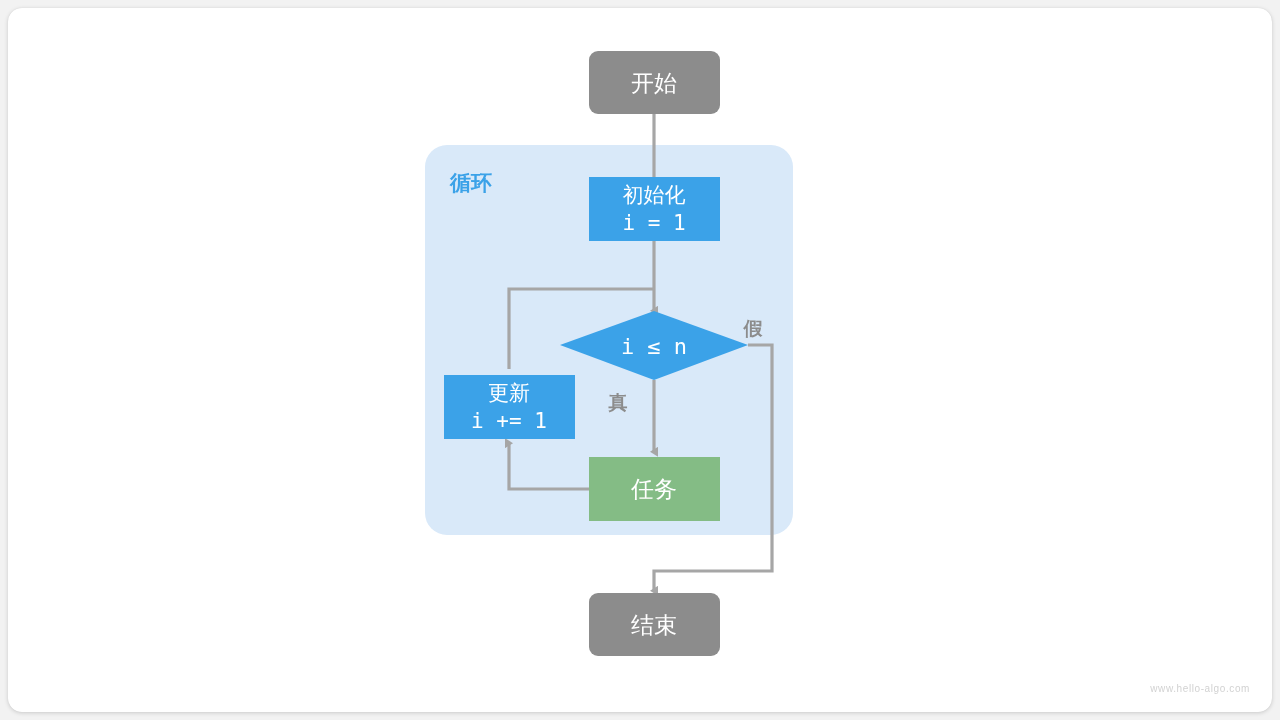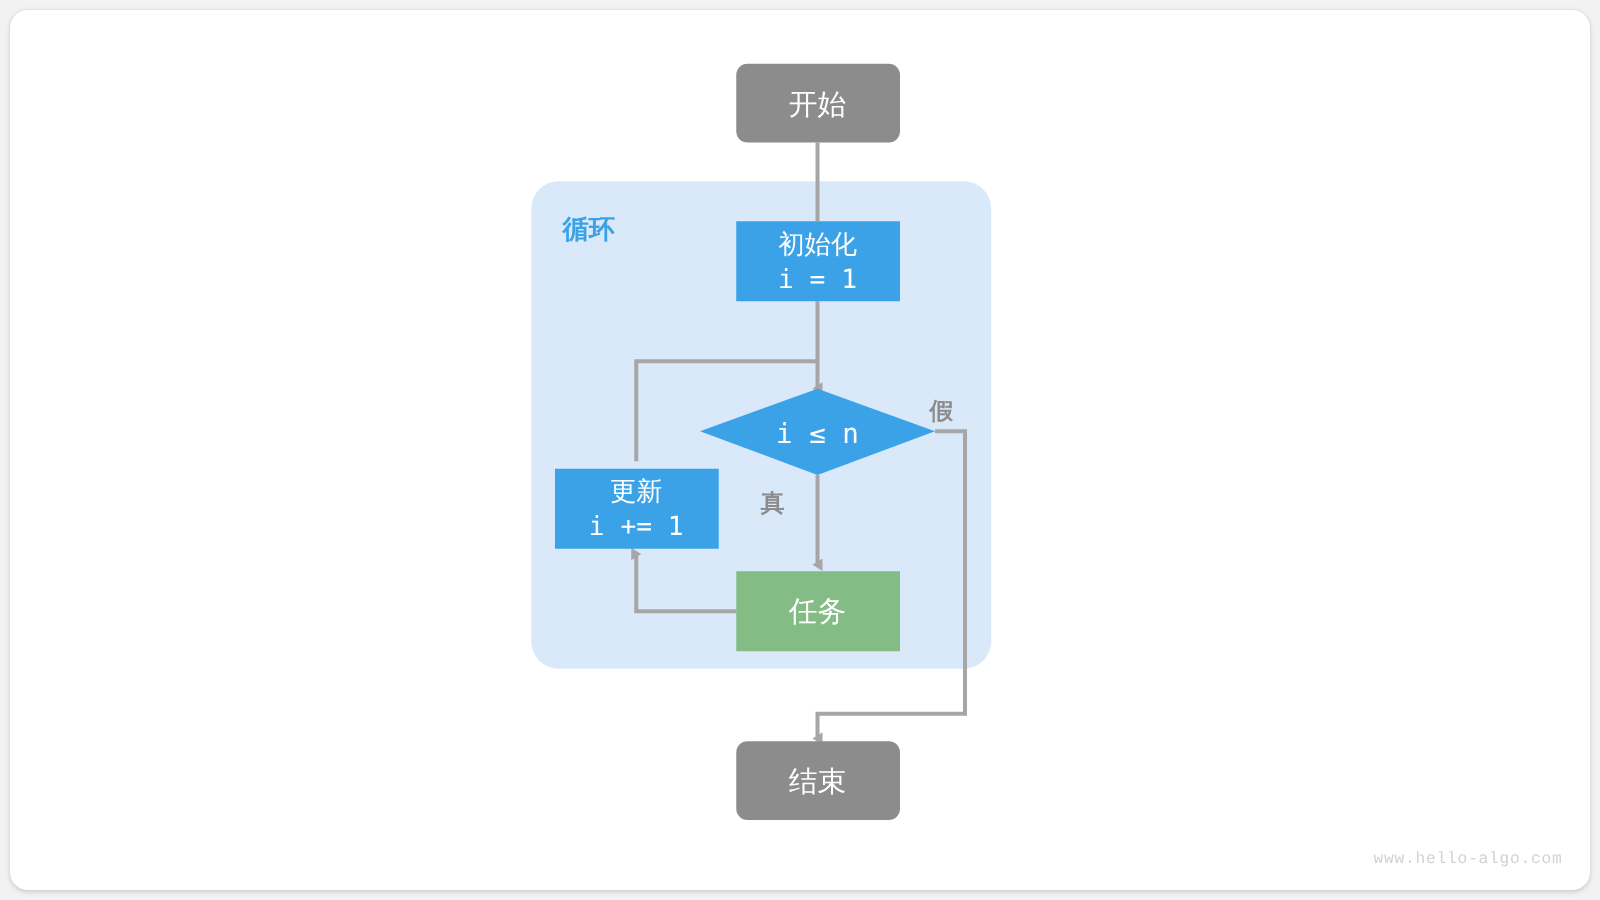--- a/index.html
+++ b/index.html
@@ -33,22 +33,22 @@
     position: absolute;
     left: 0;
     top: 0;
     width: 1280px;
     height: 720px;
   }
   .watermark {
     position: absolute;
     right: 30px;
     bottom: 26px;
-    font-family: Liberation Mono, monospace;
-    font-size: 13px;
+    font-family: Liberation Sans, sans-serif;
+    font-size: 10px;
     letter-spacing: 0.6px;
     color: #d2d2d2;
     user-select: none;
   }
   .node-label {
     font-family: "Liberation Sans", "DejaVu Sans", sans-serif;
     fill: #ffffff;
   }
   .mono {
     font-family: "DejaVu Sans Mono", "Liberation Mono", monospace;

